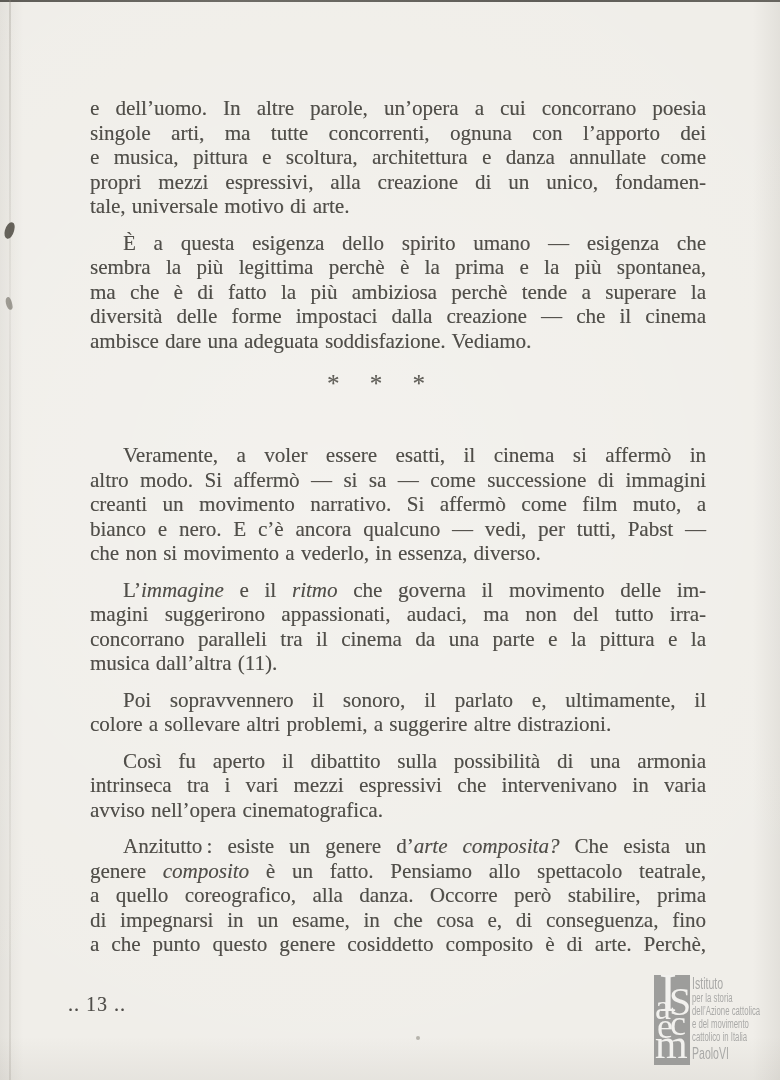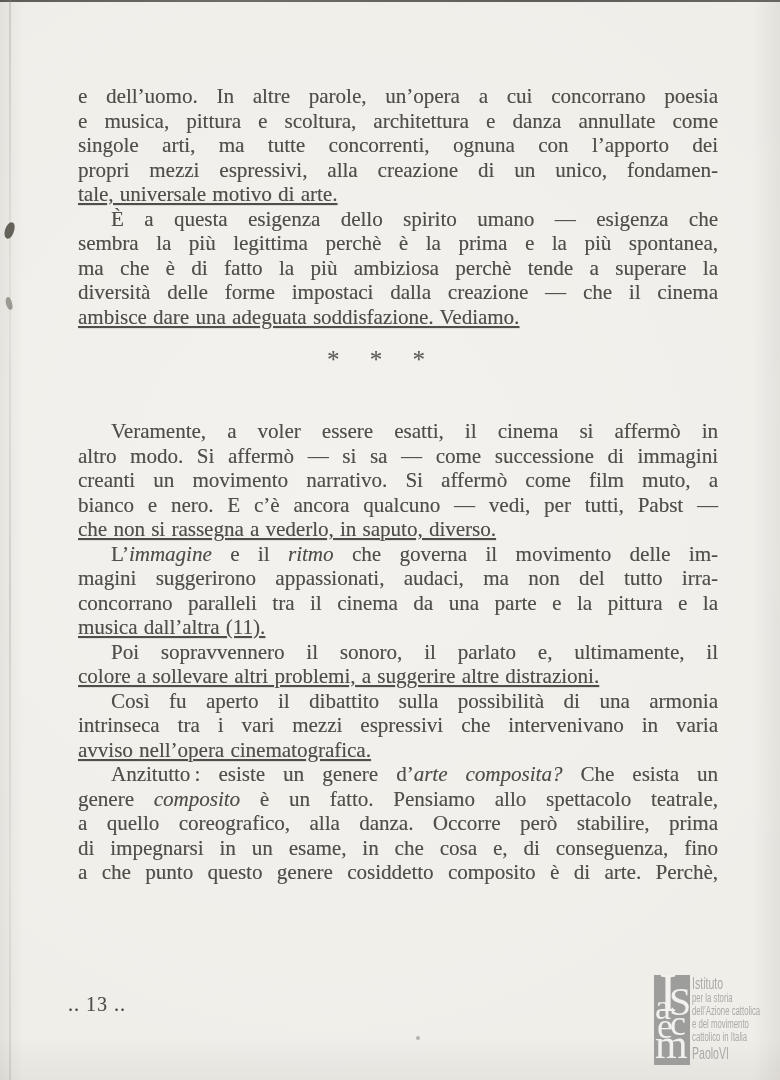--- a/index.html
+++ b/index.html
@@ -28,29 +28,29 @@
       rgba(140,135,125,.45) 55%, rgba(165,160,150,.25) 80%, rgba(140,135,125,.40));
     opacity:.55;
   }
   .mark { position:absolute; }
   .mark1 { left:5px; top:222px; width:9px; height:17px; background:#4d4a42;
            border-radius:60% 40% 55% 45%; transform:rotate(14deg); opacity:.85; }
   .mark2 { left:6px; top:297px; width:6px; height:13px; background:#6b675e;
            border-radius:50% 50% 40% 60%; transform:rotate(-12deg); opacity:.6; }
 
   .text-block { position:absolute; left:78px; top:84px; width:640px; color:#504e49; }
-  .para { margin:0; }
+  .para { margin:12px; }
   .line {
     height:24.5px; line-height:24.5px; font-size:21px;
     text-align:justify; text-align-last:justify;
     white-space:normal; word-spacing:1px;
     text-shadow:0.3px 0.3px 0.6px rgba(86,84,78,0.45);
   }
   .line.indent  { text-indent:33px; }
-  .line.endline { text-align-last:left;text-decoration:underline; }
+  .line.endline { text-align-last:left; }
 
   .separator {
     height:30px; line-height:30px; margin:16px 0 44px;
     text-align:center; font-size:25px; letter-spacing:12px;
     color:#615f59; transform:translateX(-16px);
     text-shadow:0.3px 0.3px 0.6px rgba(86,84,78,0.4);
   }
 
   .page-number {
     position:absolute; left:78px; top:993px; width:640px;
@@ -90,41 +90,41 @@
 <div class="page">
   <div class="top-edge"></div>
   <div class="crease"></div>
   <div class="mark mark1"></div>
   <div class="mark mark2"></div>
 
   <div class="text-block">
     <div id="section-1">
         <div class="para">
           <div class="line">e dell’uomo. In altre parole, un’opera a cui concorrano poesia</div>
+          <div class="line">singole arti, ma tutte concorrenti, ognuna con l’apporto dei</div>
           <div class="line">e musica, pittura e scoltura, architettura e danza annullate come</div>
-          <div class="line">singole arti, ma tutte concorrenti, ognuna con l’apporto dei</div>
           <div class="line">propri mezzi espressivi, alla creazione di un unico, fondamen-</div>
           <div class="line endline">tale, universale motivo di arte.</div>
         </div>
         <div class="para">
           <div class="line indent">È a questa esigenza dello spirito umano — esigenza che</div>
           <div class="line">sembra la più legittima perchè è la prima e la più spontanea,</div>
           <div class="line">ma che è di fatto la più ambiziosa perchè tende a superare la</div>
           <div class="line">diversità delle forme impostaci dalla creazione — che il cinema</div>
           <div class="line endline">ambisce dare una adeguata soddisfazione. Vediamo.</div>
         </div>
       </div>
     <div class="separator">* * *</div>
     <div id="section-2">
         <div class="para">
           <div class="line indent">Veramente, a voler essere esatti, il cinema si affermò in</div>
           <div class="line">altro modo. Si affermò — si sa — come successione di immagini</div>
           <div class="line">creanti un movimento narrativo. Si affermò come film muto, a</div>
           <div class="line">bianco e nero. E c’è ancora qualcuno — vedi, per tutti, Pabst —</div>
-          <div class="line endline">che non si rassegna a vederlo, in saputo, diverso.</div>
+          <div class="line endline">che non si movimento a vederlo, in essenza, diverso.</div>
         </div>
         <div class="para">
           <div class="line indent">L’<i>immagine</i> e il <i>ritmo</i> che governa il movimento delle im-</div>
           <div class="line">magini suggerirono appassionati, audaci, ma non del tutto irra-</div>
           <div class="line">concorrano paralleli tra il cinema da una parte e la pittura e la</div>
           <div class="line endline">musica dall’altra (11).</div>
         </div>
         <div class="para">
           <div class="line indent">Poi sopravvennero il sonoro, il parlato e, ultimamente, il</div>
           <div class="line endline">colore a sollevare altri problemi, a suggerire altre distrazioni.</div>

